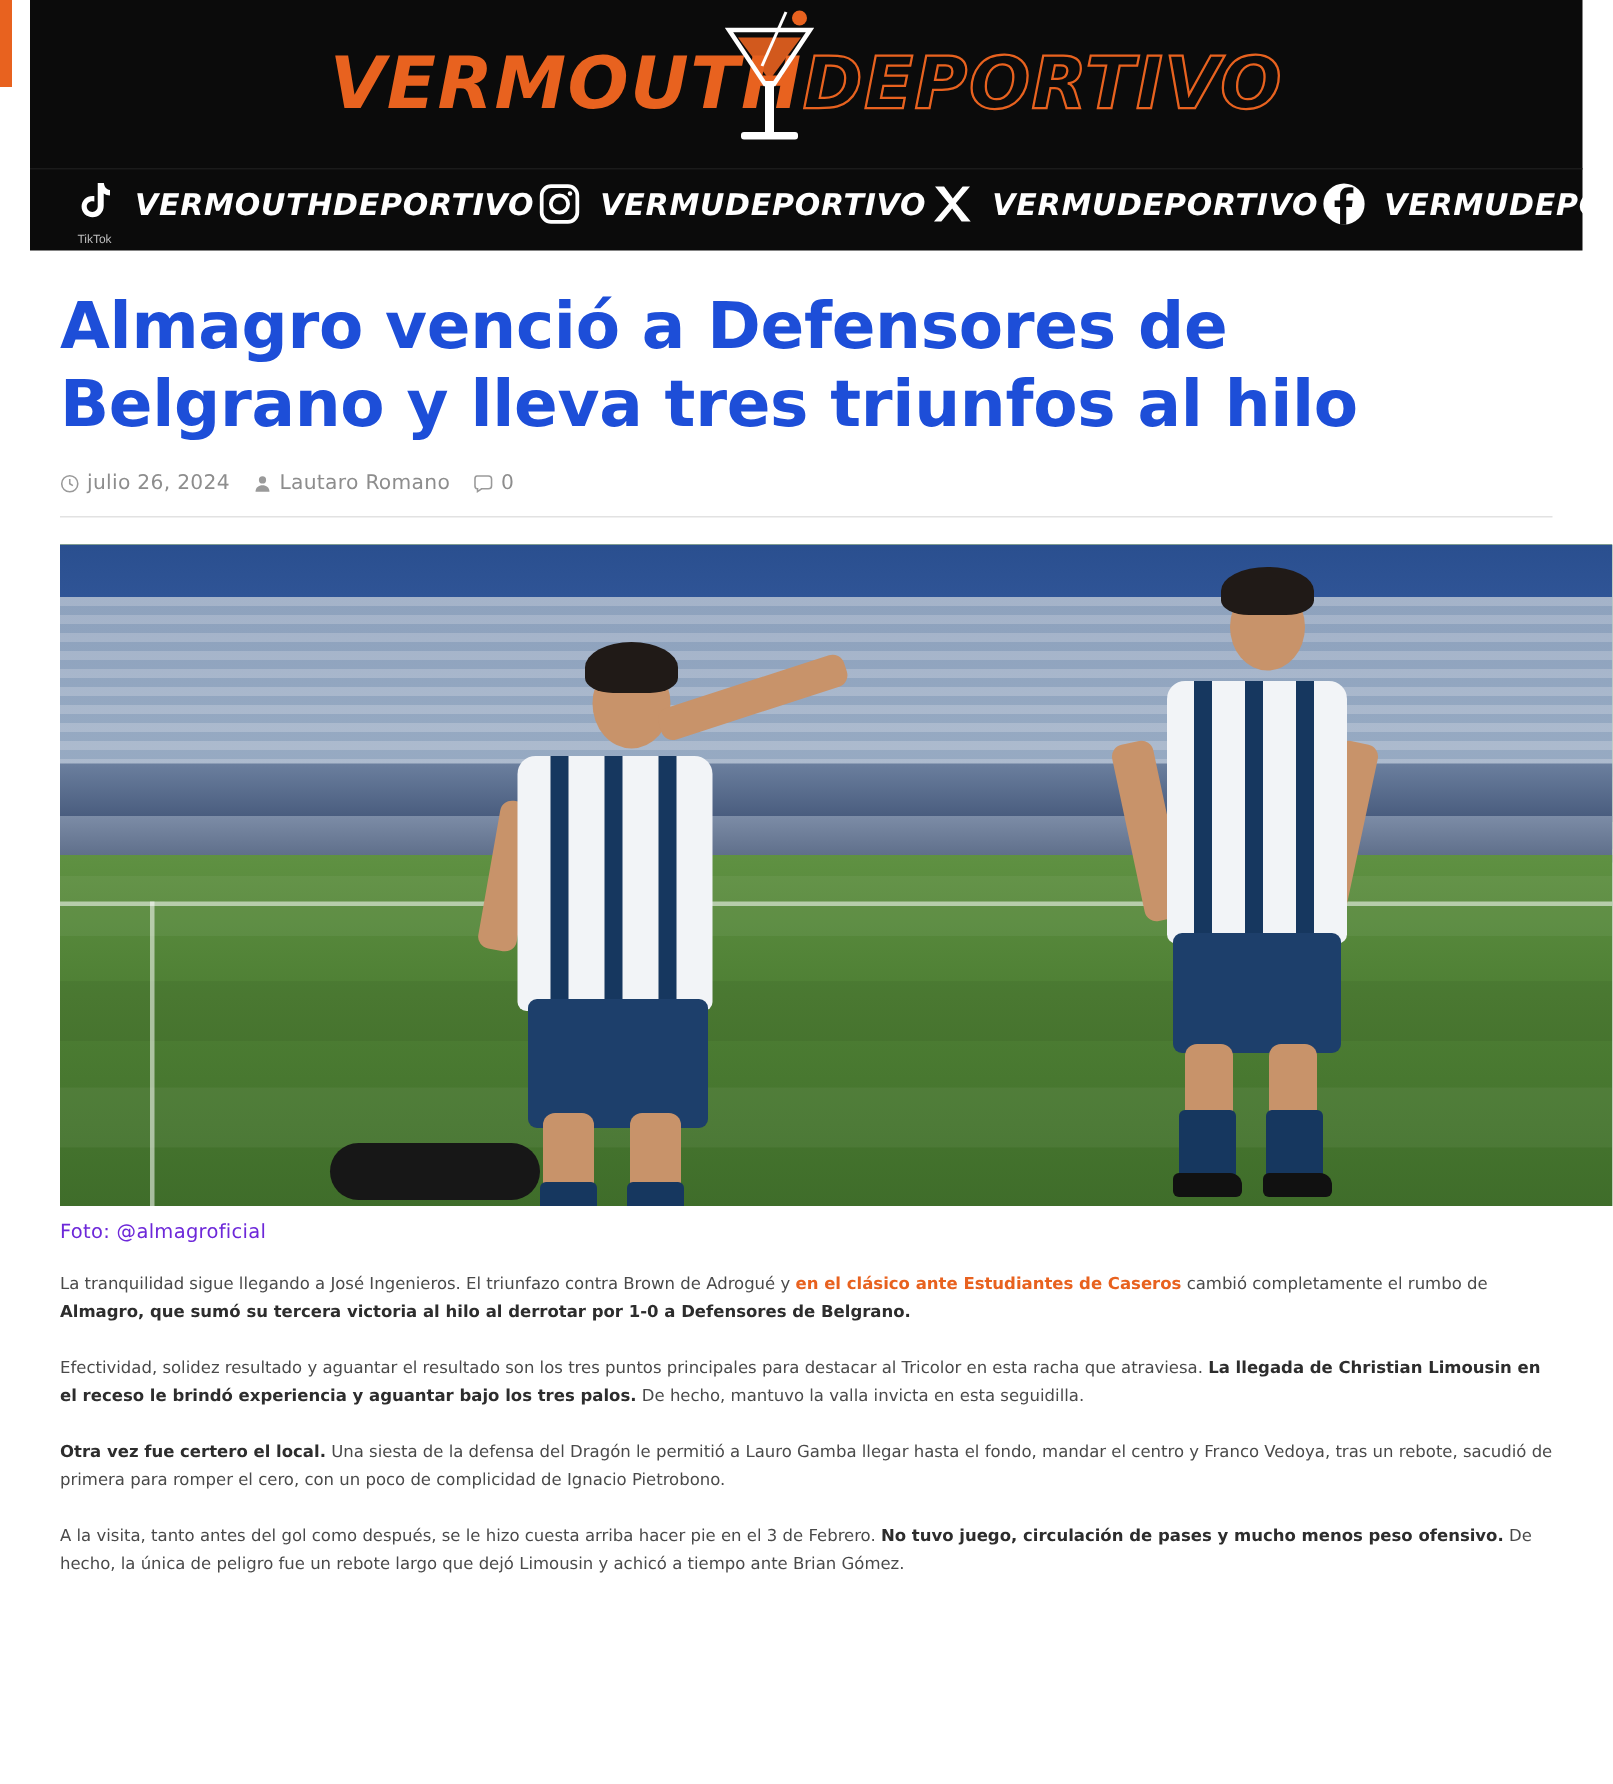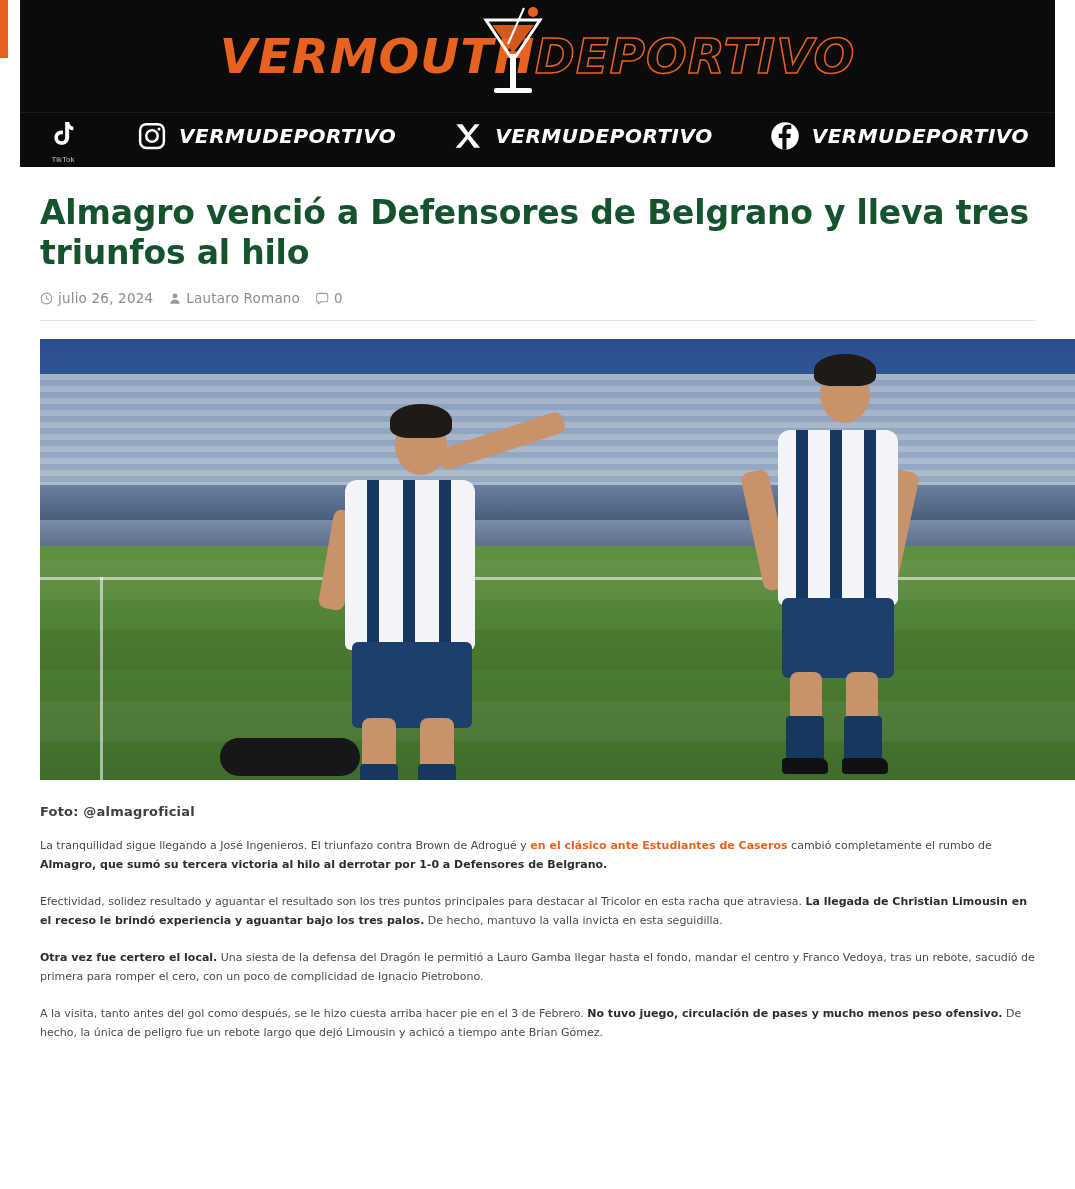--- a/index.html
+++ b/index.html
@@ -109,23 +109,23 @@
     font-weight: normal;
     font-family: Liberation Sans, sans-serif;
   }
 
   
   .article {
     padding: 0 20px;
   }
   h1.title {
     font-family: "DejaVu Sans", sans-serif;
-    font-size: 33px;
+    font-size: 43px;
     font-weight: bold;
-    color: #14532d;
+    color: #1d4ed8;
     margin: 26px 0 18px 0;
     line-height: 1.2;
     letter-spacing: -0.2px;
   }
   .meta {
     display: flex;
     align-items: center;
     flex-wrap: wrap;
     gap: 6px;
     font-size: 13.5px;
@@ -198,24 +198,24 @@
   .p-short { position:absolute; background:#1d3f6b; border-radius:6px; }
   .p-head  { position:absolute; background:#c8936a; border-radius:50%; }
   .p-hair  { position:absolute; background:#201a17; border-radius:50% 50% 30% 30%; }
   .p-arm   { position:absolute; background:#c8936a; border-radius:8px; }
   .p-leg   { position:absolute; background:#c8936a; border-radius:8px; }
   .p-sock  { position:absolute; background:#16375f; border-radius:4px; }
   .p-boot  { position:absolute; background:#111; border-radius:4px 8px 4px 4px; }
 
   .caption {
     font-size: 13px;
-    font-weight: bold;
-    color: #404040;
-    font-family: "DejaVu Sans", sans-serif;
-    margin-top: 24px;
+    font-weight: normal;
+    color: #6d28d9;
+    font-family: "DejaVu Sans", sans-serif;
+    margin-top: 10px;
     letter-spacing: 0.2px;
   }
 
   .lead {
     margin-top: 22px;
     font-size: 14.5px;
     line-height: 1.6;
     font-weight: bold;
     color: #2d2d2d;
     font-family: "DejaVu Sans", sans-serif;
@@ -254,20 +254,21 @@
     </div>
     <div class="social-bar">
 
       <div class="social-item">
         <span class="social-icon">
           <svg width="26" height="28" viewBox="0 0 24 26" fill="#ffffff">
             <path d="M14.5 0h3.3c.2 2.3 1.5 4.1 3.8 4.4v3.3c-1.5 0-2.8-.4-3.9-1.2v7.6c0 4.2-3 7.1-6.9 7.1C7 21.2 4 18.4 4 14.6c0-3.7 2.9-6.6 6.7-6.6.4 0 .8 0 1.2.1v3.4a3.3 3.3 0 0 0-1.3-.2c-1.9 0-3.4 1.5-3.4 3.3s1.5 3.3 3.4 3.3c1.9 0 3.4-1.4 3.4-3.3V0z"></path>
           </svg>
           <span class="tiktok-label">TikTok</span>
         </span>
+        <span class="sname">VERMOUTHDEPORTIVO</span>
       </div>
 
       <div class="social-item">
         <span class="social-icon">
           <svg width="30" height="30" viewBox="0 0 24 24" fill="none" stroke="#ffffff" stroke-width="2">
             <rect x="2.5" y="2.5" width="19" height="19" rx="5"></rect>
             <circle cx="12" cy="12" r="4.6"></circle>
             <circle cx="17.6" cy="6.4" r="1.2" fill="#ffffff" stroke="none"></circle>
           </svg>
         </span>

